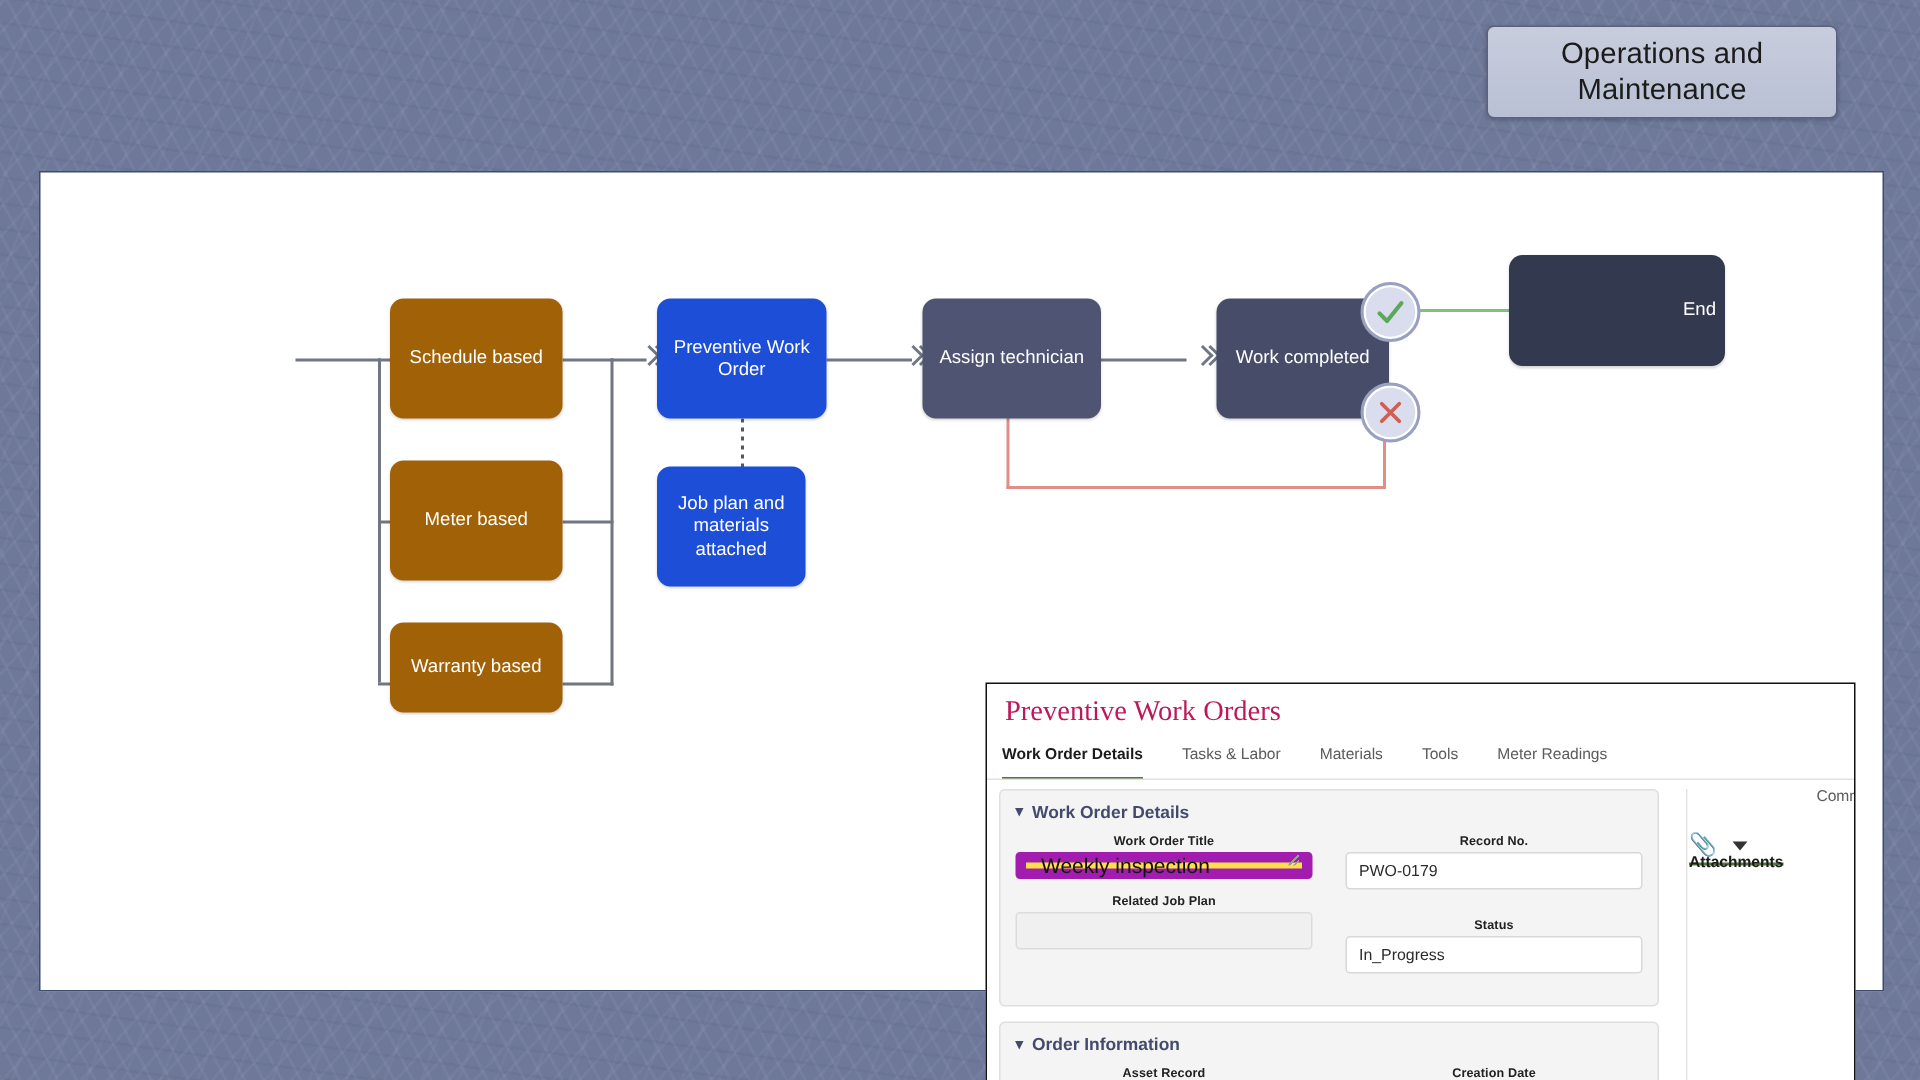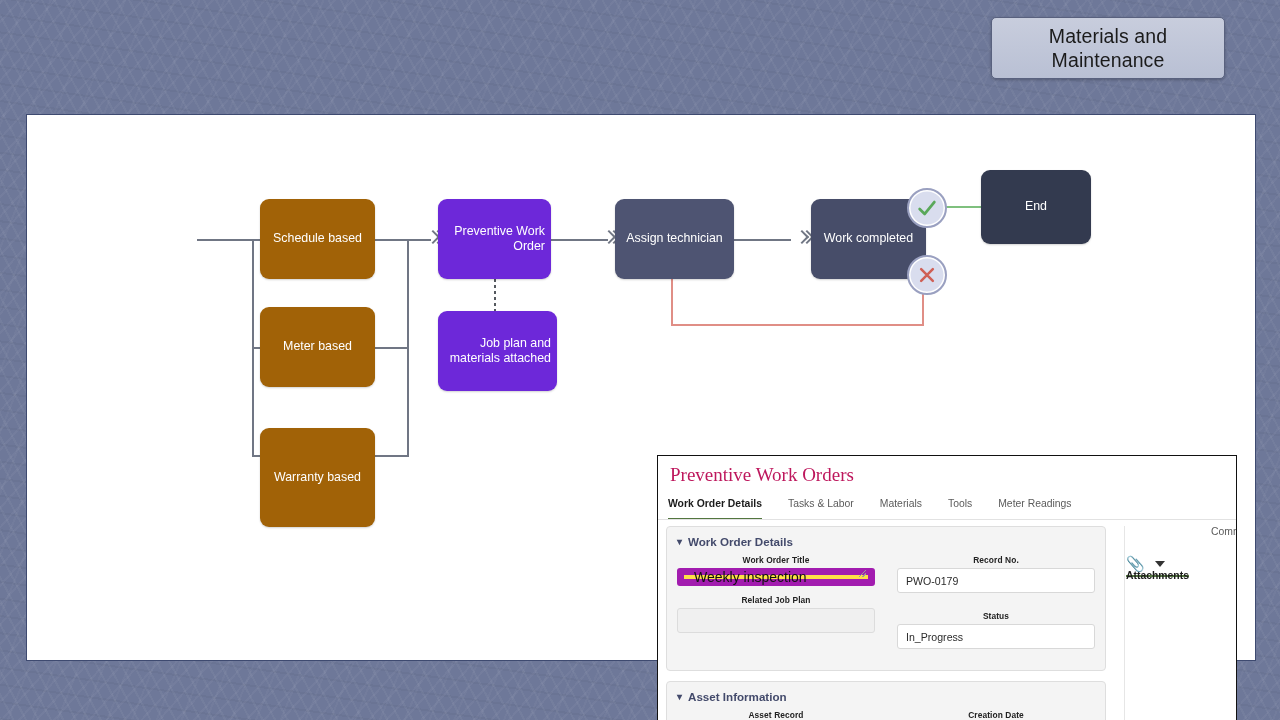--- a/index.html
+++ b/index.html
@@ -39,21 +39,21 @@
   
   .node{
     position:absolute;border-radius:9px;color:#fff;
     display:flex;align-items:center;justify-content:center;text-align:center;
     font-size:12.4px;line-height:15.4px;
     box-shadow:0 1px 2px rgba(0,0,0,.18);
     padding:2px 6px;box-sizing:border-box;
   }
   .n-light {background:#aab3cb;}
   .n-mid   {background:#a16207;}
-  .n-mid2  {background:#6d28d9;text-align:right;}
+  .n-mid2  {background:#1d4ed8;}
   .n-dark  {background:#4e5472;}
   .n-dark2 {background:#474d69;}
   .n-end   {background:#333a4f;}
 
   
   .ln{position:absolute;background:#707684;}
   .lh{height:2px;} .lv{width:2px;}
   .red{background:#e08e86;}
   .grn{background:#7fc07e;}
 
@@ -138,21 +138,21 @@
   #clip{font-size:15px;color:#222;line-height:1;}
   #caret2{width:0;height:0;border-left:5px solid transparent;border-right:5px solid transparent;border-top:6px solid #333;}
 </style>
 </head>
 <body>
 
 <div id="bg"></div>
 
 <div id="title-plaque">
   <div class="t">
-    <span>Materials and</span><br>
+    <span>Operations and</span><br>
     <span>Maintenance</span>
   </div>
 </div>
 
 <div id="slide">
 
   <div class="ln lh" style="left:170px;top:124px;width:57px;"></div>
   <div class="ln lv" style="left:225px;top:124px;height:216px;"></div>
   <div class="ln lh" style="left:225px;top:124px;width:20px;"></div>
   <div class="ln lh" style="left:225px;top:232px;width:20px;"></div>
@@ -185,41 +185,41 @@
 
 
   <div class="node n-mid" style="left:233px;top:84px;width:115px;height:80px;">
     <span>Schedule based</span>
   </div>
 
   <div class="node n-mid" style="left:233px;top:192px;width:115px;height:80px;">
     <span>Meter based</span>
   </div>
 
-  <div class="node n-mid" style="left:233px;top:300px;width:115px;height:99px;margin-top:13px;">
+  <div class="node n-mid" style="left:233px;top:300px;width:115px;height:60px;">
     <span>Warranty based</span>
   </div>
 
   <div class="node n-mid2" style="left:411px;top:84px;width:113px;height:80px;">
     <span>Preventive Work Order</span>
   </div>
 
-  <div class="node n-mid2" style="left:411px;top:196px;width:119px;height:80px;">
+  <div class="node n-mid2" style="left:411px;top:196px;width:99px;height:80px;">
     <span>Job plan and materials attached</span>
   </div>
 
   <div class="node n-dark" style="left:588px;top:84px;width:119px;height:80px;">
     <span>Assign technician</span>
   </div>
 
   <div class="node n-dark2" style="left:784px;top:84px;width:115px;height:80px;">
     <span>Work completed</span>
   </div>
 
-  <div class="node n-end" style="left:954px;top:55px;width:110px;height:74px;">
+  <div class="node n-end" style="left:979px;top:55px;width:144px;height:74px;justify-content:flex-end;">
     <span>End</span>
   </div>
 
   <div class="badge" style="left:880px;top:73px;">
     <svg width="22" height="22" viewBox="0 0 24 24">
       <path d="M4 13 L9.5 18.5 L20 5.5" fill="none" stroke="#5aa85a" stroke-width="3" stroke-linecap="round" stroke-linejoin="round"></path>
     </svg>
   </div>
   <div class="badge" style="left:880px;top:140px;">
     <svg width="20" height="20" viewBox="0 0 24 24">
@@ -259,21 +259,21 @@
             <div class="finput" style="margin-bottom:18px;">PWO-0179</div>
             <div class="flabel">Status</div>
             <div class="finput">In_Progress</div>
           </div>
         </div>
       </div>
 
       <div class="card">
         <div class="sect-head">
           <span class="caret">▾</span>
-          <span>Asset Information</span>
+          <span>Order Information</span>
         </div>
         <div class="grid2">
           <div class="col">
             <div class="flabel">Asset Record</div>
 
           </div>
           <div class="col">
             <div class="flabel">Creation Date</div>
 
           </div>

